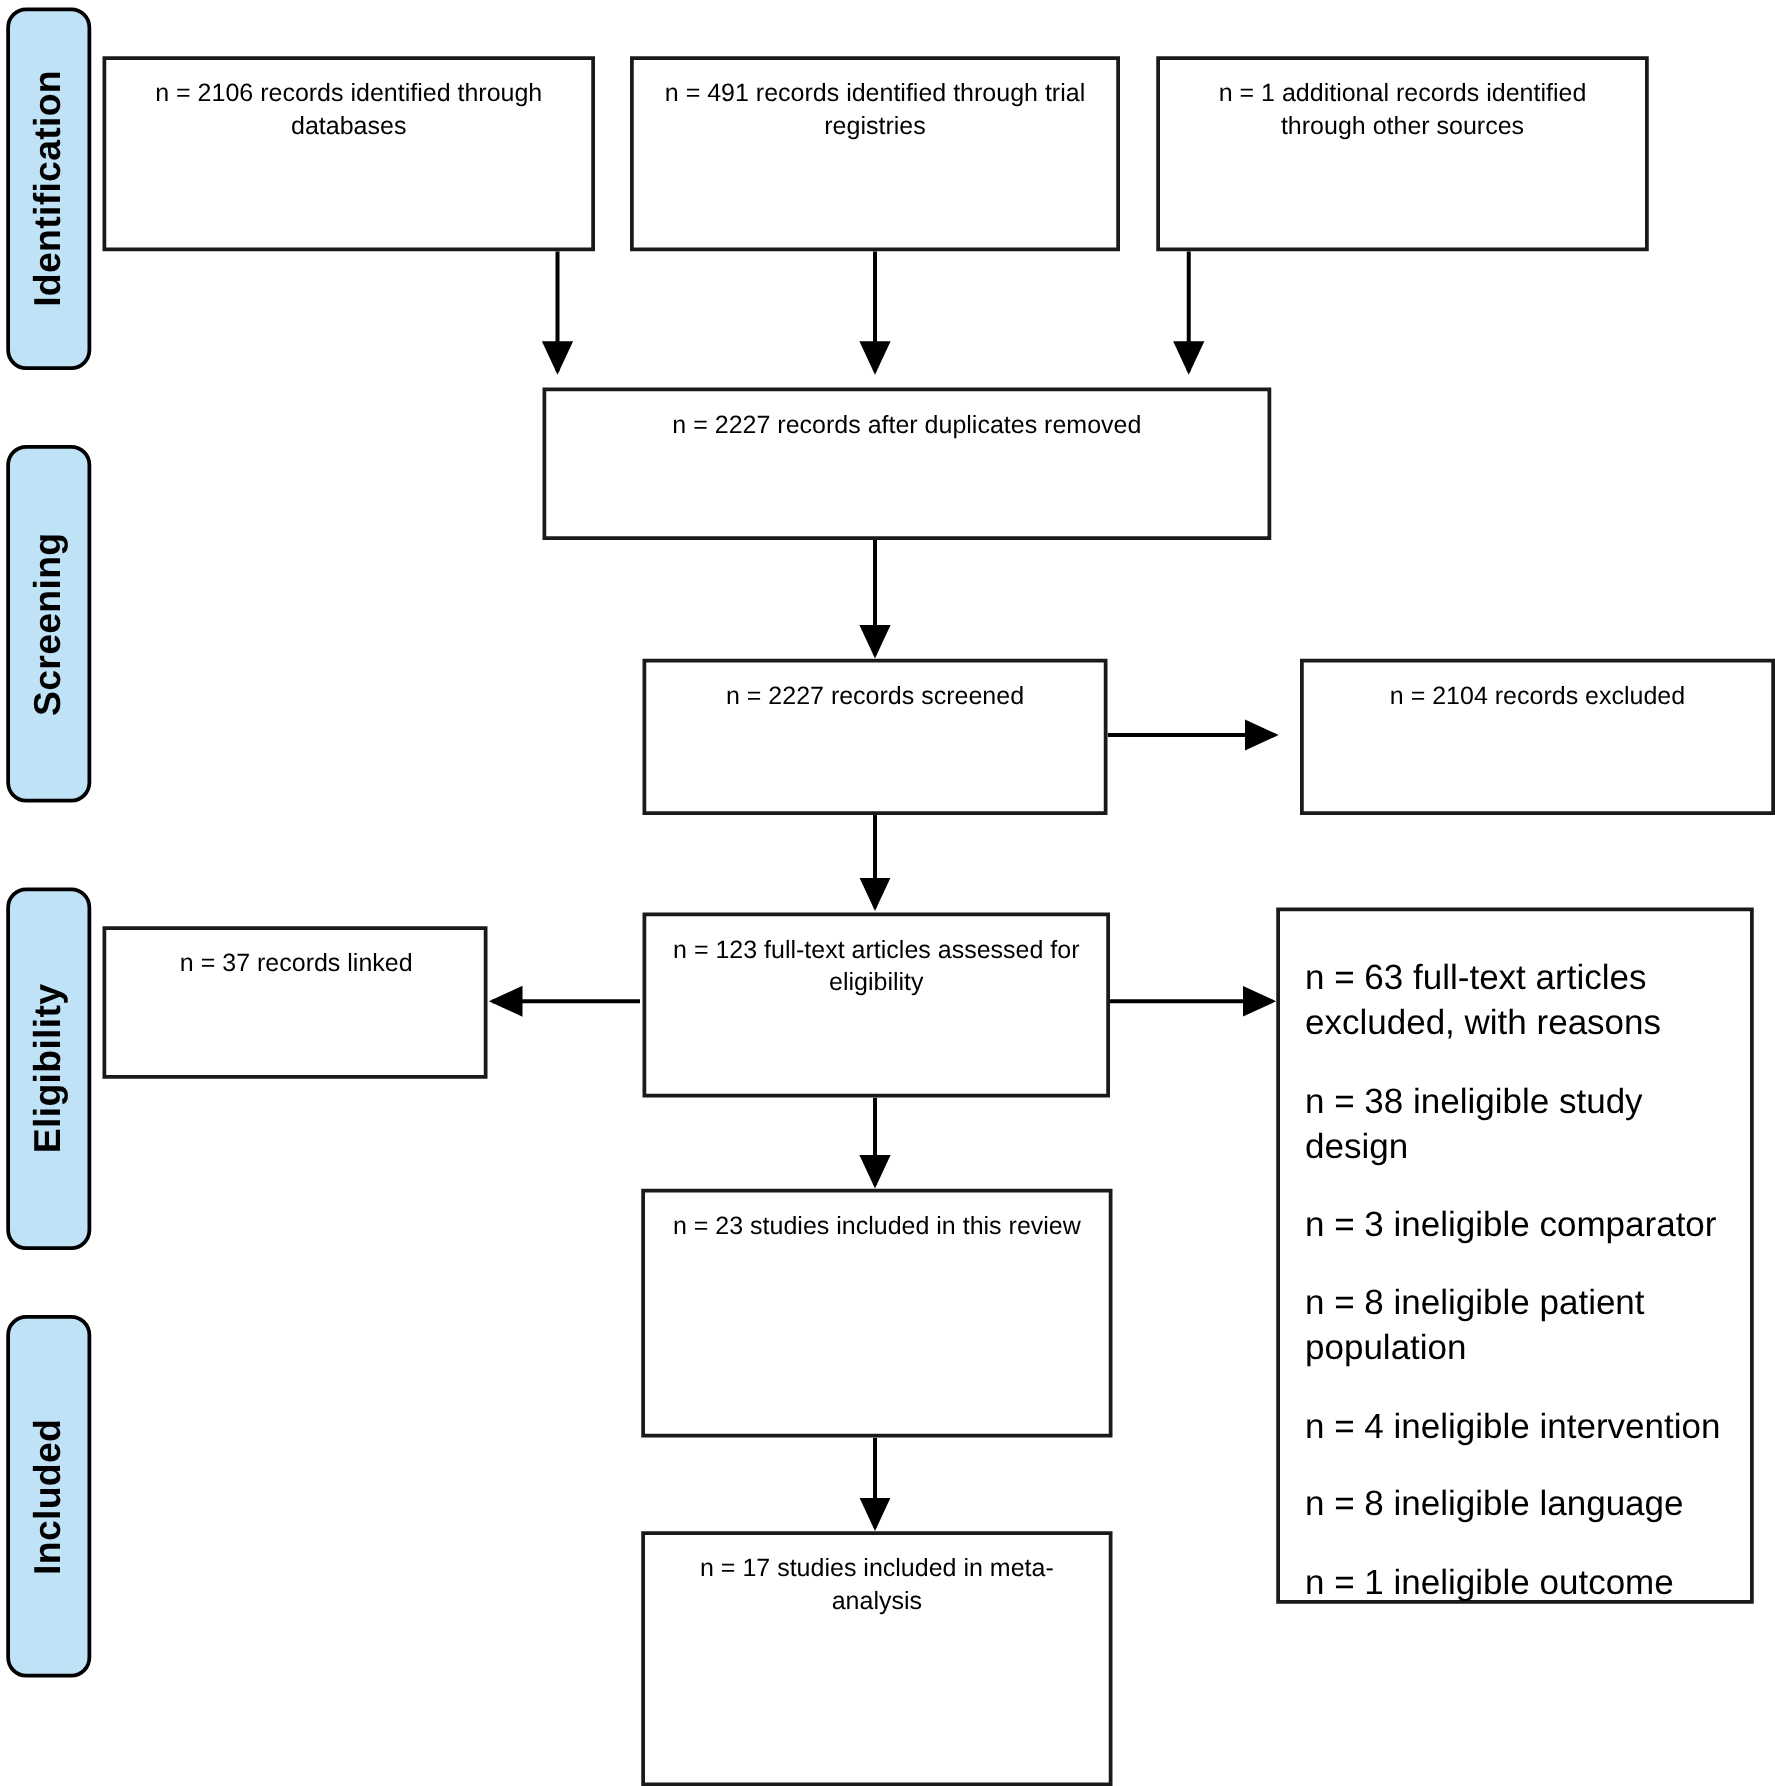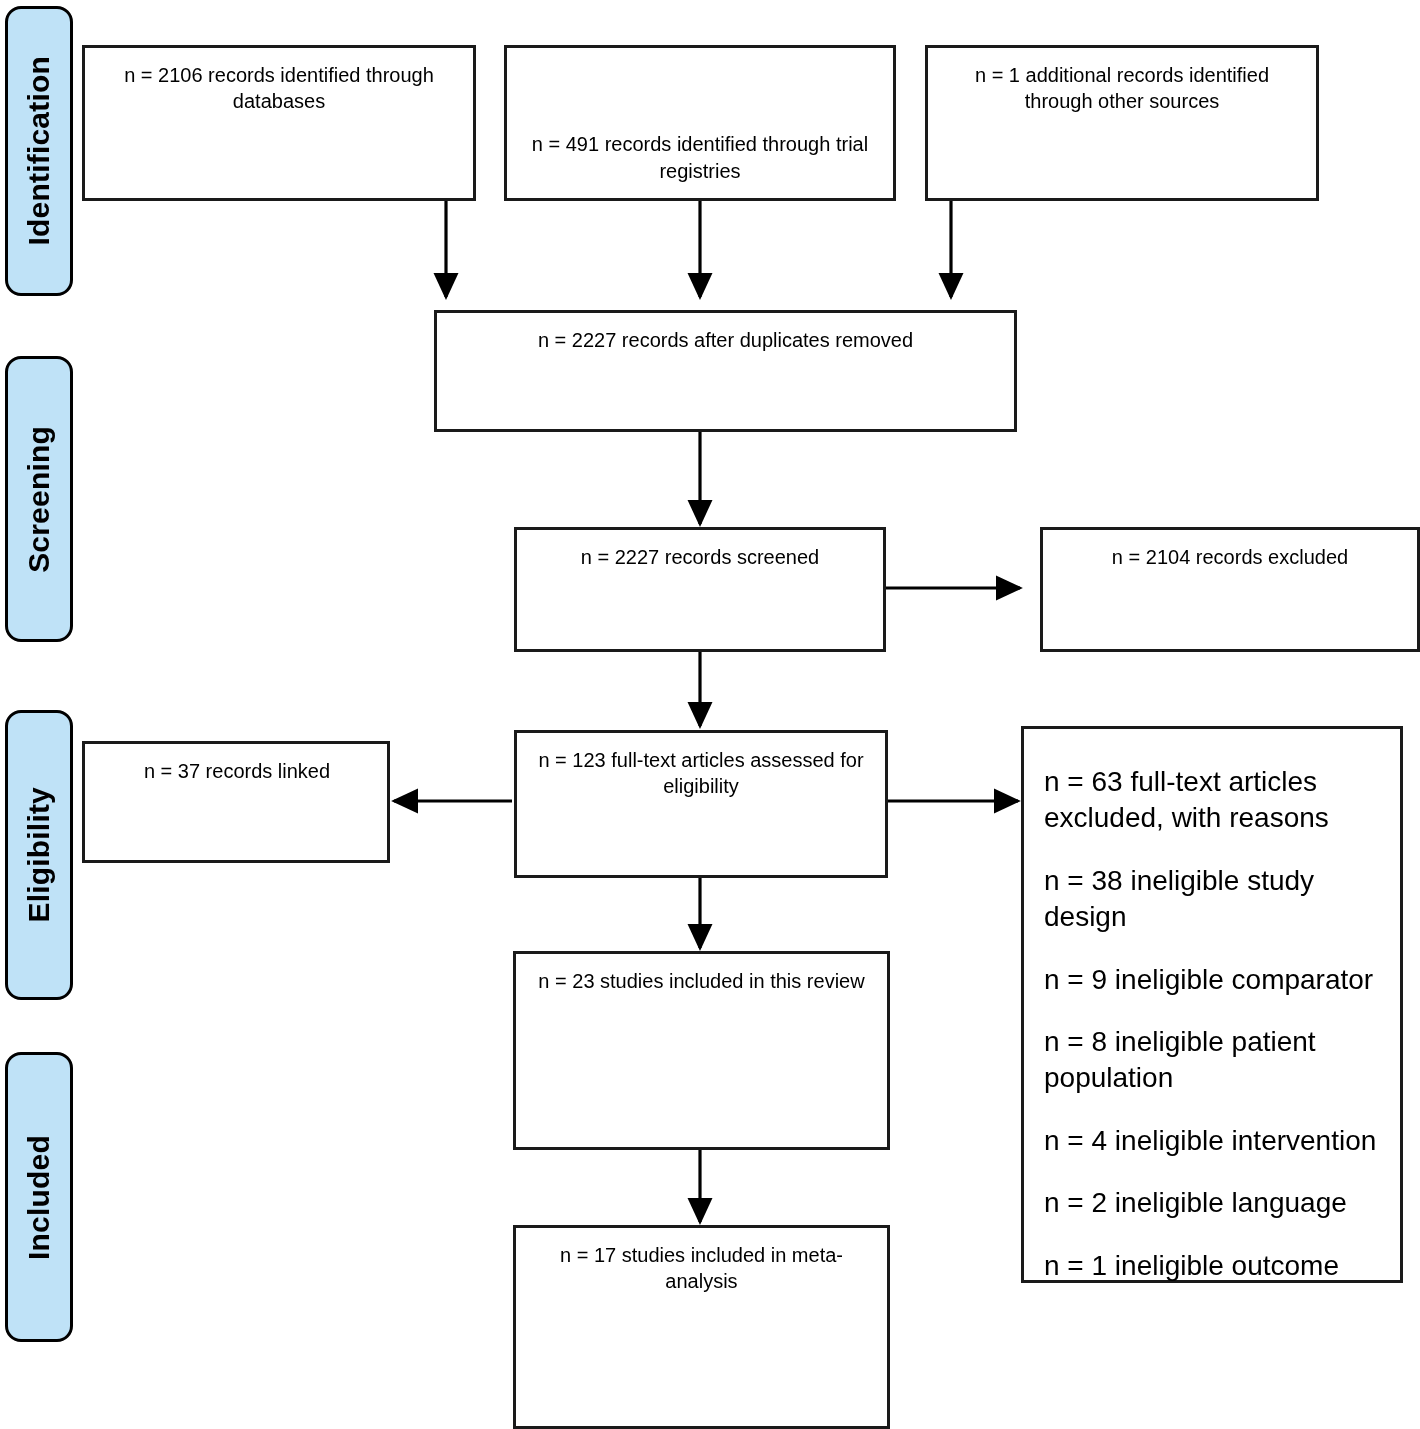--- a/index.html
+++ b/index.html
@@ -128,21 +128,21 @@
   </div>
 
   <div class="stage-pill" style="left:5px; top:1052px; width:68px; height:290px;">
     <span class="stage-label">Included</span>
   </div>
 
   <div class="flow-box align-top" style="left:82px; top:45px; width:394px; height:156px;">
     <span class="box-text">n = 2106 records identified through databases</span>
   </div>
 
-  <div class="flow-box align-top" style="left:504px; top:45px; width:392px; height:156px;align-items:flex-end;">
+  <div class="flow-box align-top" style="left:504px; top:45px; width:392px; height:156px;">
     <span class="box-text">n = 491 records identified through trial registries</span>
   </div>
 
   <div class="flow-box align-top" style="left:925px; top:45px; width:394px; height:156px;">
     <span class="box-text">n = 1 additional records identified through other sources</span>
   </div>
 
   <div class="flow-box align-top" style="left:410px; top:310px; width:583px; height:122px;margin-left:24px;">
     <span class="box-text">n = 2227 records after duplicates removed</span>
   </div>
@@ -160,24 +160,24 @@
   </div>
 
   <div class="flow-box align-top" style="left:514px; top:730px; width:374px; height:148px;">
     <span class="box-text">n = 123 full-text articles assessed for eligibility</span>
   </div>
 
   <div class="flow-box text-left align-top" style="left:1021px; top:726px; width:382px; height:557px; padding:35px 20px;">
     <div class="reasons">
       <div class="reason-line">n = 63 full-text articles excluded, with reasons</div>
       <div class="reason-line">n = 38 ineligible study design</div>
-      <div class="reason-line">n = 9 ineligible comparator</div>
+      <div class="reason-line">n = 3 ineligible comparator</div>
       <div class="reason-line">n = 8 ineligible patient population</div>
       <div class="reason-line">n = 4 ineligible intervention</div>
-      <div class="reason-line">n = 2 ineligible language</div>
+      <div class="reason-line">n = 8 ineligible language</div>
       <div class="reason-line">n = 1 ineligible outcome</div>
     </div>
   </div>
 
   <div class="flow-box align-top" style="left:513px; top:951px; width:377px; height:199px;">
     <span class="box-text">n = 23 studies included in this review</span>
   </div>
 
   <div class="flow-box align-top" style="left:513px; top:1225px; width:377px; height:204px;">
     <span class="box-text">n = 17 studies included in meta-analysis</span>

